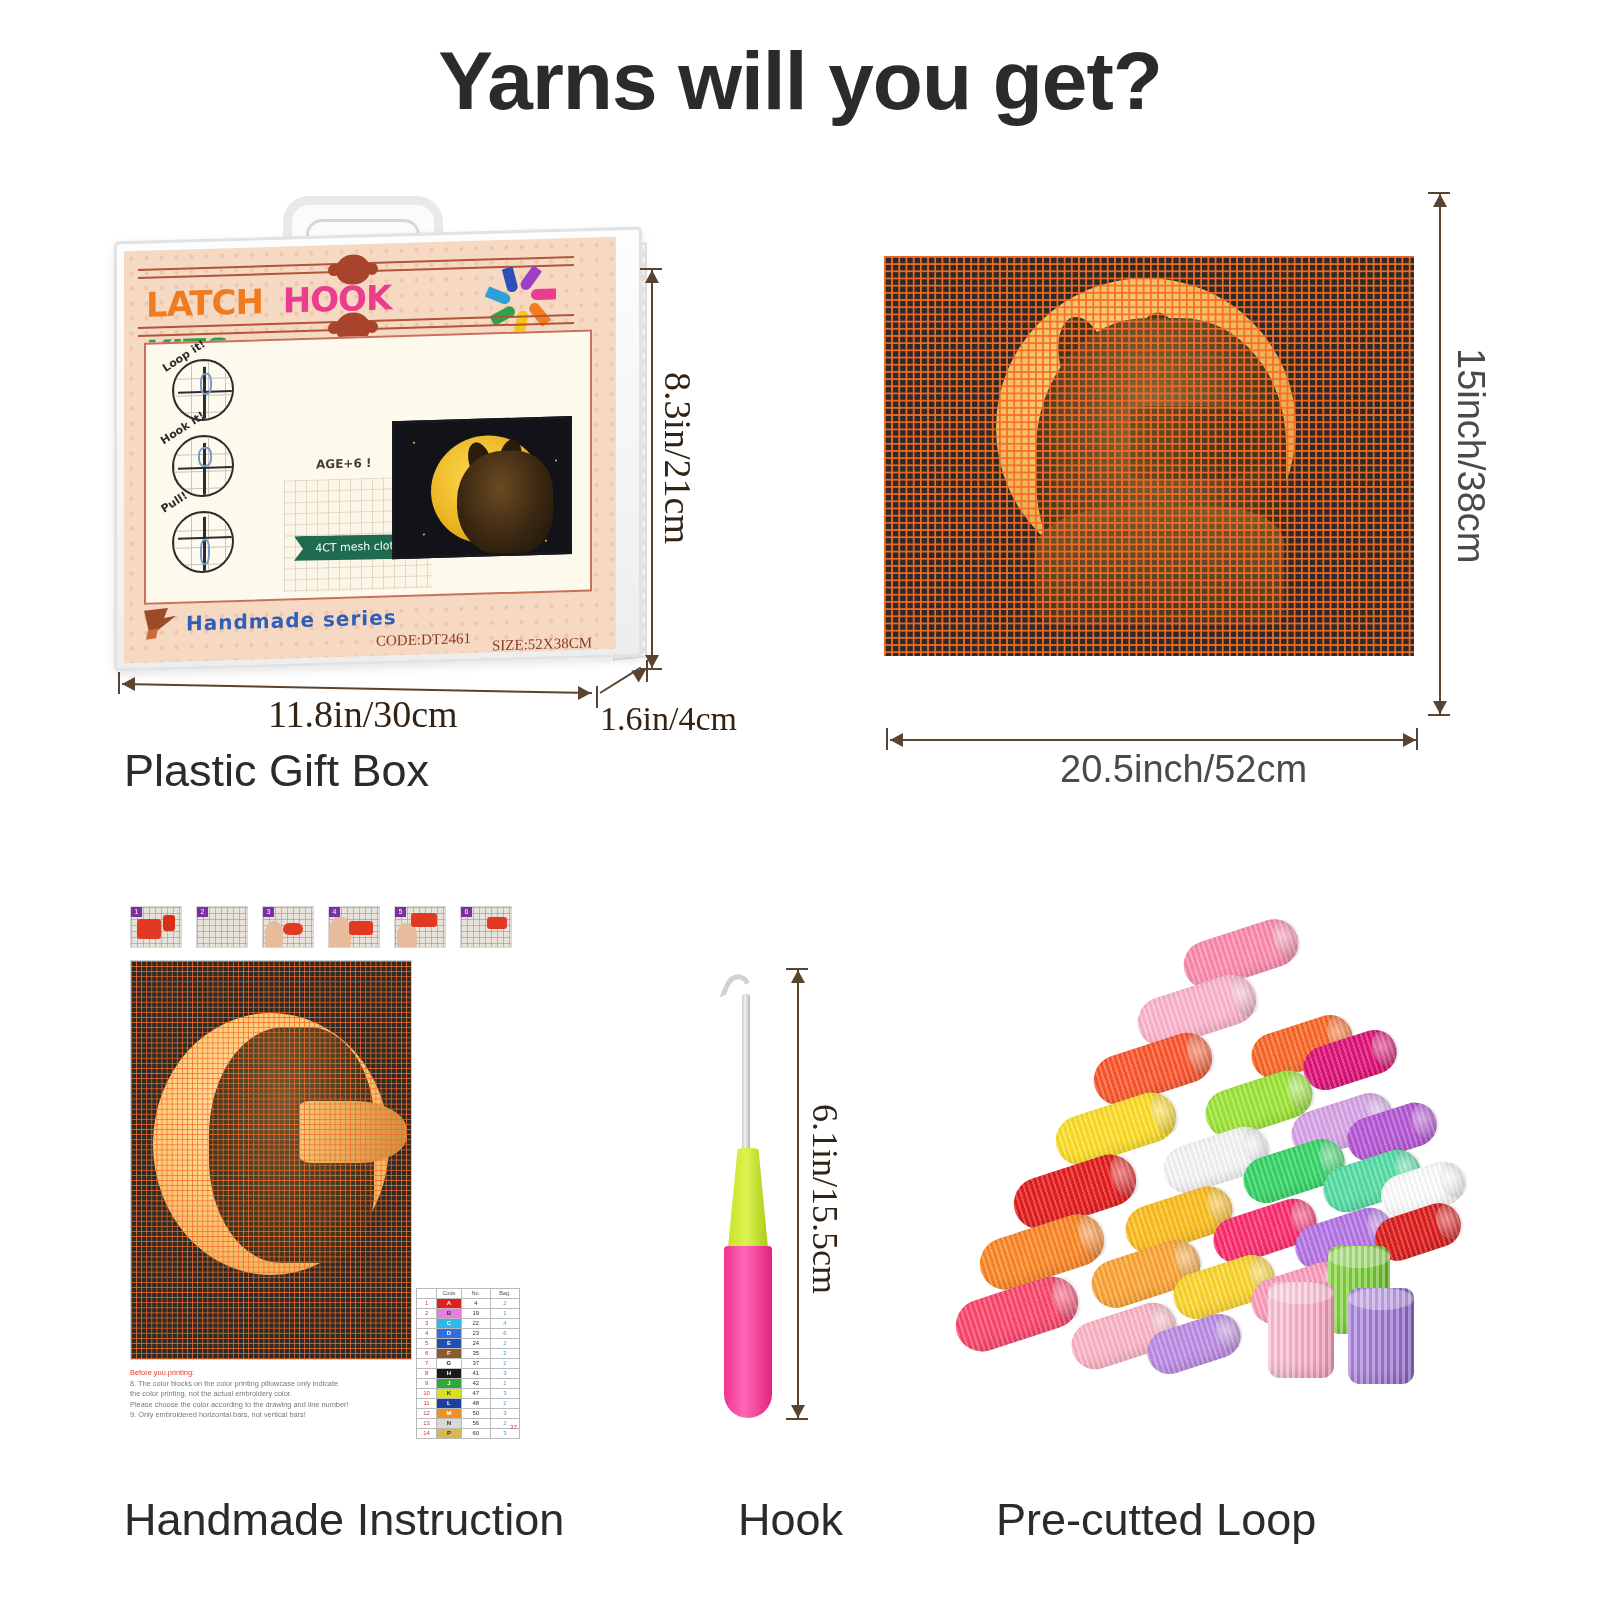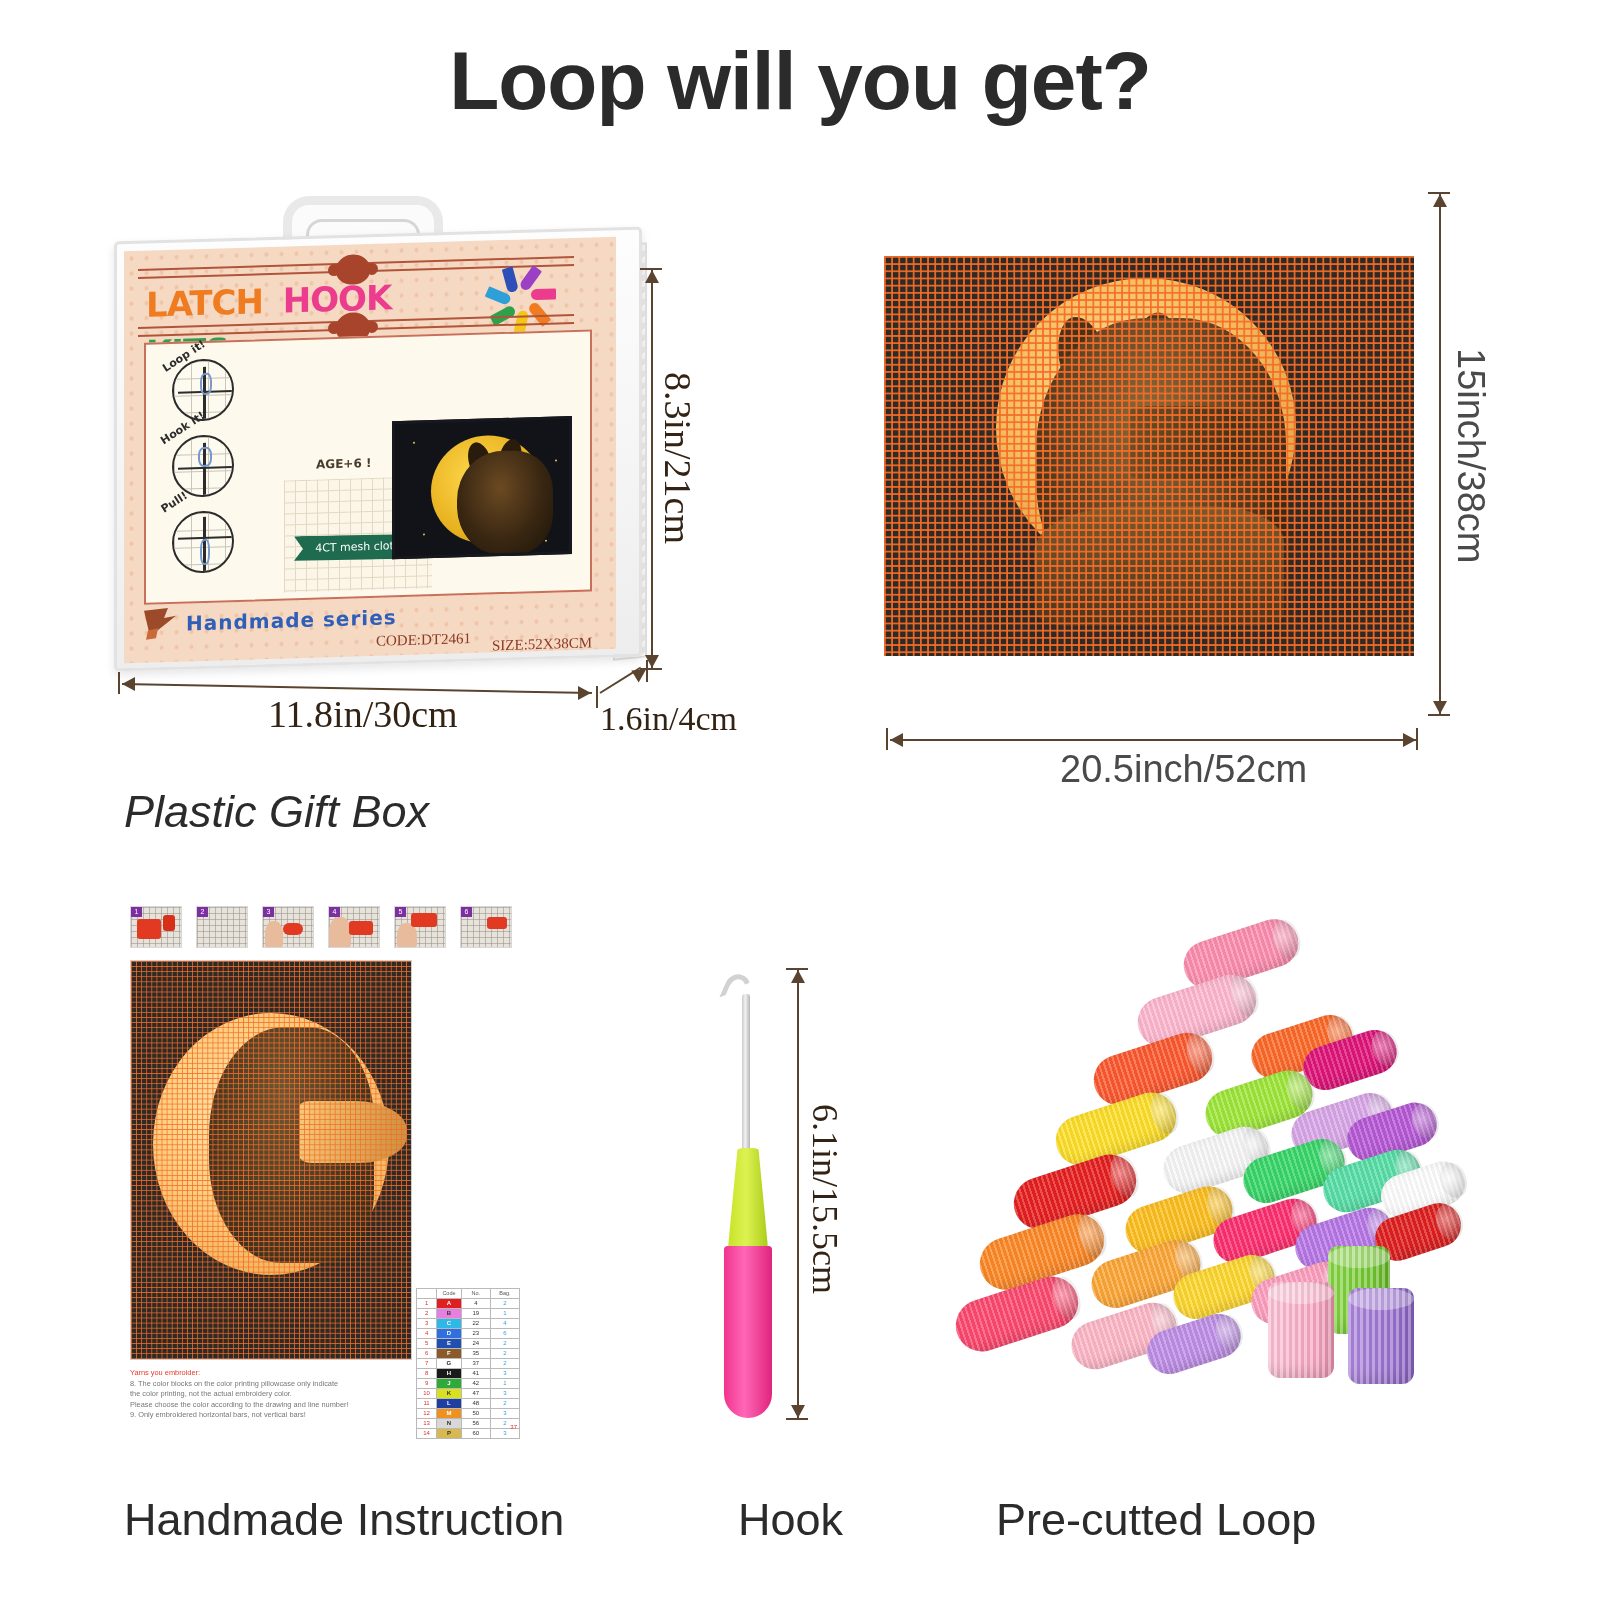--- a/index.html
+++ b/index.html
@@ -336,21 +336,21 @@
     border-radius:50%; background: rgba(255,255,255,.35);
   }
   .yarn-tube-tex{
     position:absolute; inset:0;
     background: repeating-linear-gradient(90deg, rgba(255,255,255,.30) 0 3px, rgba(0,0,0,.06) 3px 6px);
   }
 </style>
 </head>
 <body>
 
-<div class="page-title">Loop will you get?</div>
+<div class="page-title">Yarns will you get?</div>
 
 <div class="box-wrap">
 
   <div class="box-handle"></div>
   <div class="box-side"></div>
   <div class="box-shell"></div>
 
   <div class="box-face">
 
     <div class="rule" style="left:14px; top:18px; width:436px;"></div>
@@ -449,21 +449,21 @@
   <div class="dim-label" style="left:268px; top:692px; font-size:38px;">11.8in/30cm</div>
 </div>
 
 <div>
   <div class="dim-line dim-h" style="left:600px; top:692px; width:48px; transform:rotate(-32deg); transform-origin:left center;"></div>
   <div class="tick-h" style="left:646px; top:660px;"></div>
   <div class="arrow arw-right" style="left:634px; top:666px; transform:rotate(-32deg);"></div>
   <div class="dim-label" style="left:600px; top:700px; font-size:34px;">1.6in/4cm</div>
 </div>
 
-<div class="item-caption" style="left:124px; top:786px;font-style:italic;">Plastic Gift Box</div>
+<div class="item-caption" style="left:124px; top:745px;">Plastic Gift Box</div>
 
 <div class="canvas-wrap">
   <div class="mesh-canvas">
     <div class="mc-moon"></div>
     <div class="mc-ear" style="left:176px; top:60px; width:48px; height:92px; border-radius:58% 58% 14% 14%; transform:rotate(-14deg);"></div>
     <div class="mc-ear" style="left:244px; top:56px; width:48px; height:96px; border-radius:58% 58% 14% 14%; transform:rotate(10deg);"></div>
     <div class="mc-dog"></div>
     <div class="mc-snout"></div>
     <div class="mc-neck"></div>
     <div class="mesh-grid"></div>
@@ -653,21 +653,21 @@
             <span class="code-chip" style="background:#d8b850; color:#333333;">P</span>
           </td>
           <td class="lt-no">60</td>
           <td class="lt-bag">3</td>
         </tr>
       </tbody>
   </table>
   <div class="legend-total" style="top:526px;">37</div>
 
   <div class="before-text">
-    <div class="bt-head">Yarns you embroider:</div>
+    <div class="bt-head">Before you printing:</div>
     <div class="bt-body">8. The color blocks on the color printing pillowcase only indicate</div>
     <div class="bt-body">the color printing,  not the actual embroidery color.</div>
     <div class="bt-body"> Please choose the color according to the drawing and line number!</div>
     <div class="bt-body">9. Only embroidered horizontal bars, not vertical bars!</div>
   </div>
 </div>
 
 <div class="item-caption" style="left:124px; top:1494px;">Handmade Instruction</div>
 
 <div class="hook-wrap">

